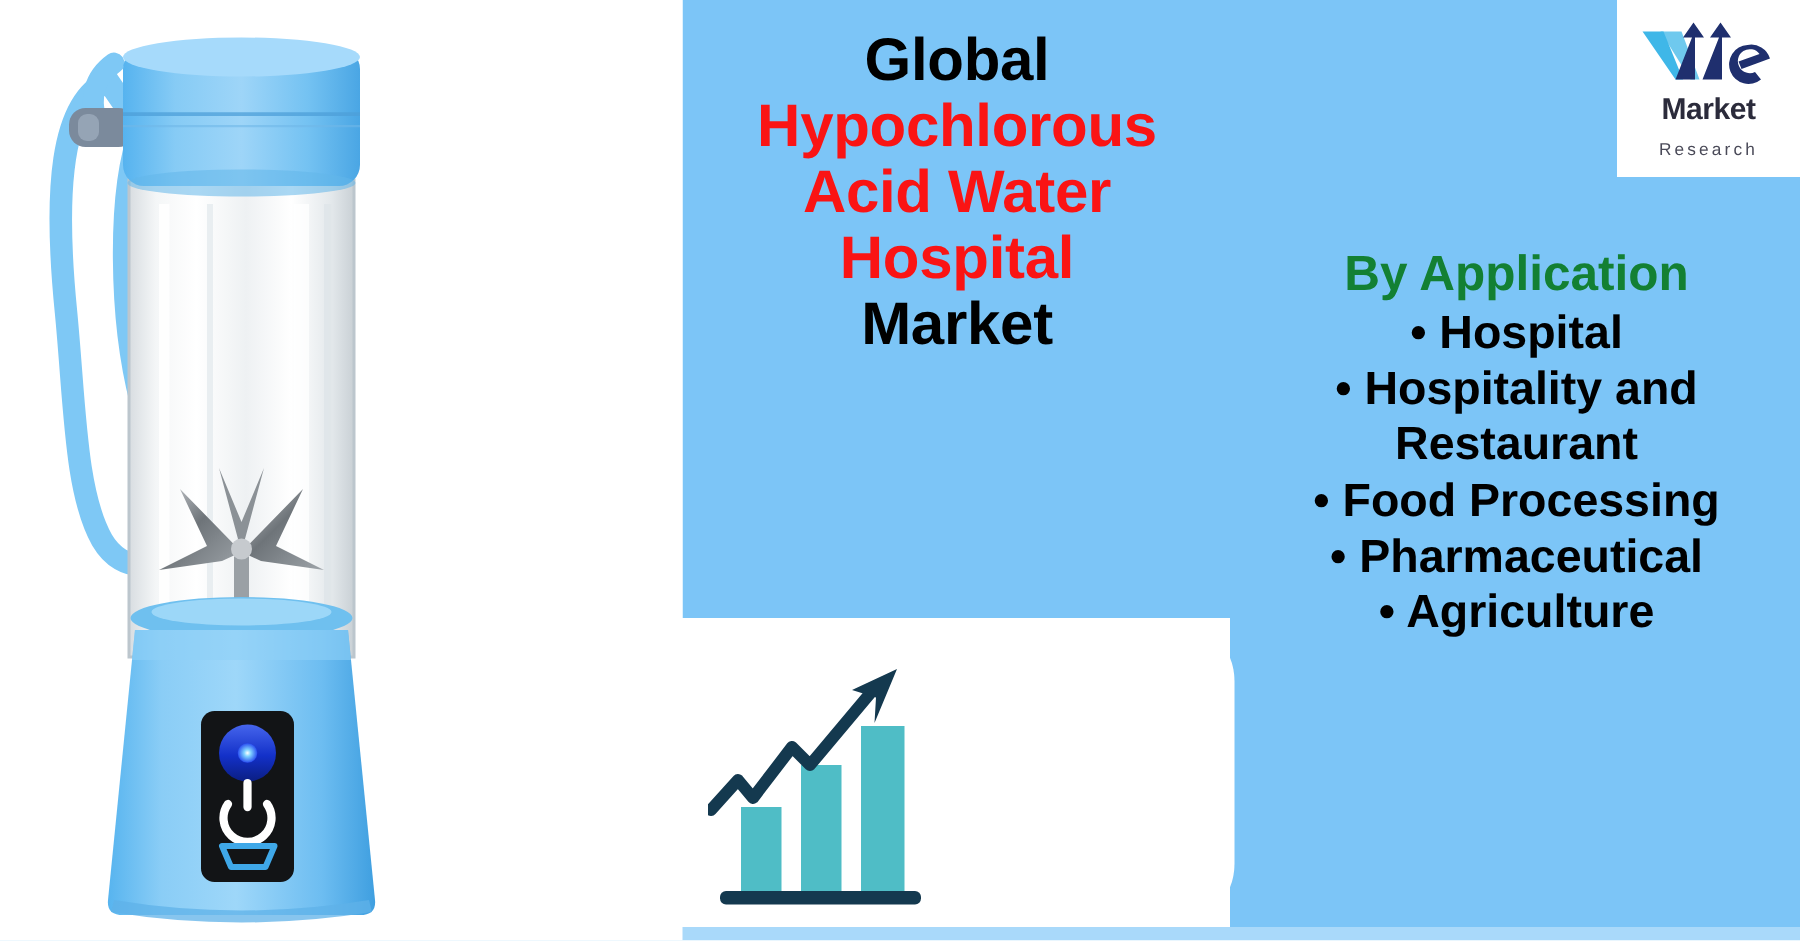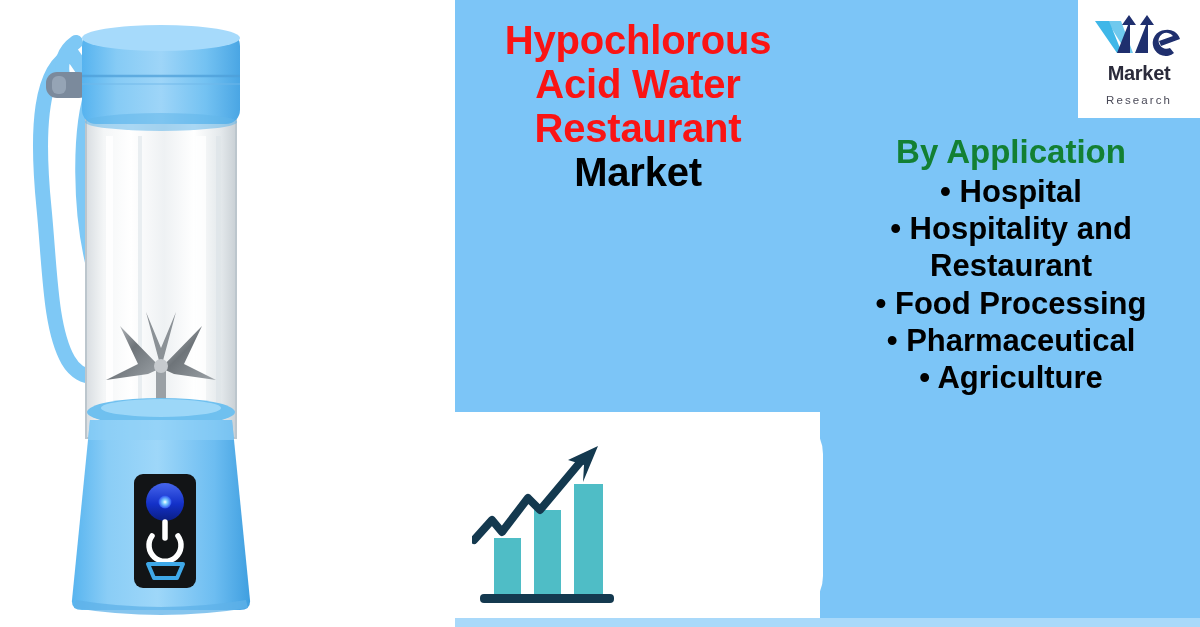--- a/index.html
+++ b/index.html
@@ -78,21 +78,21 @@
   .title-line.accent { color:#fa1414; }
 
   
   .apps-block {
     position:absolute;
     left:822px; top:134px; width:378px;
     text-align:center;
   }
   .apps-heading {
     font-size:33px; font-weight:bold; color:#138033;
-    line-height:1.12; display:block; margin-bottom:2px;
+    line-height:1.12; display:block; margin-bottom:2px;margin-top:30px;
   }
   .apps-list { list-style:none; }
   .apps-list li {
     font-size:31px; font-weight:bold; color:#000000;
     line-height:1.20; white-space:normal;
   }
 
   
   .cagr-icon {
     position:absolute; left:472px; top:434px;
@@ -218,23 +218,24 @@
       <path d="M16 9 L30 9 L42 41 L36 41 Z" fill="#3fb7e8" opacity="0.75"></path>
       <path d="M26 41 L37 13 L31 13 L38 3 L45 13 L39 13 L39 41 Z" fill="#1f2f6e"></path>
       <path d="M44 41 L55 13 L49 13 L56 3 L63 13 L57 13 L57 41 Z" fill="#1f2f6e"></path>
       <path d="M74 18 a13 13 0 1 0 9 23 l-4 -5 a8 8 0 1 1 3 -12 l-14 5 l2 5 l19 -7 a13 13 0 0 0 -15 -9 Z" fill="#1f2f6e"></path>
     </svg>
     <div class="logo-word">Market</div>
     <div class="logo-sub">Research</div>
   </div>
 
   <div class="title-block">
+    <span class="title-line">Global</span>
     <span class="title-line accent">Hypochlorous</span>
     <span class="title-line accent">Acid Water</span>
-    <span class="title-line accent">Restaurant</span>
+    <span class="title-line accent">Hospital</span>
     <span class="title-line">Market</span>
   </div>
 
   <div class="apps-block">
     <span class="apps-heading">By Application</span>
     <ul class="apps-list">
       <li>• Hospital</li>
       <li>• Hospitality and Restaurant</li>
       <li>• Food Processing</li>
       <li>• Pharmaceutical</li>

